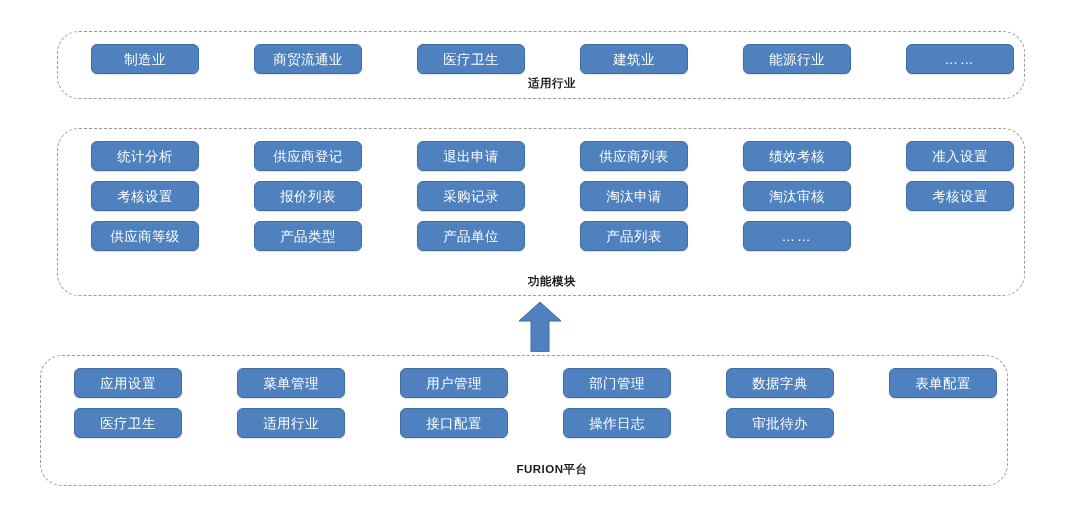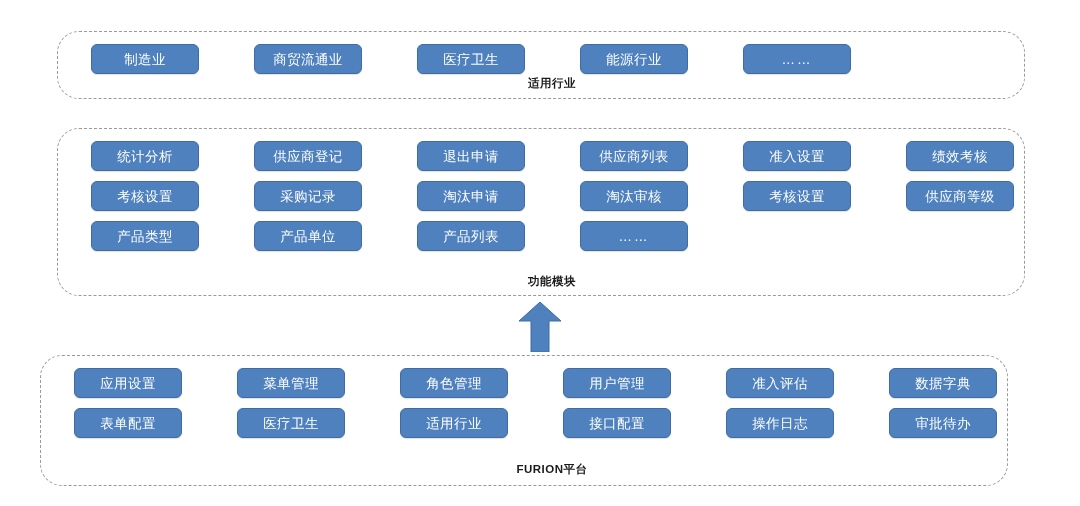--- a/index.html
+++ b/index.html
@@ -126,35 +126,37 @@
 </head>
 <body>
 
 <div id="diagram">
 
   <div class="section" id="section-industries">
     <div class="chip-grid" id="grid-industries">
         <div class="chip">制造业</div>
         <div class="chip">商贸流通业</div>
         <div class="chip">医疗卫生</div>
+        <div class="chip">建筑业</div>
         <div class="chip">能源行业</div>
         <div class="chip dots">……</div>
       </div>
   </div>
   <div class="section-label" id="label-industries">适用行业</div>
 
   <div class="section" id="section-modules">
     <div class="chip-grid" id="grid-modules">
         <div class="chip">统计分析</div>
         <div class="chip">供应商登记</div>
         <div class="chip">退出申请</div>
         <div class="chip">供应商列表</div>
+        <div class="chip">绩效考核</div>
         <div class="chip">准入设置</div>
-        <div class="chip">绩效考核</div>
         <div class="chip">考核设置</div>
+        <div class="chip">报价列表</div>
         <div class="chip">采购记录</div>
         <div class="chip">淘汰申请</div>
         <div class="chip">淘汰审核</div>
         <div class="chip">考核设置</div>
         <div class="chip">供应商等级</div>
         <div class="chip">产品类型</div>
         <div class="chip">产品单位</div>
         <div class="chip">产品列表</div>
         <div class="chip dots">……</div>
       </div>
@@ -167,23 +169,22 @@
     </svg>
   </div>
   <div id="support-arrow-wrap">
     <span id="support-arrow-text">支撑</span>
   </div>
 
   <div class="section" id="section-platform">
     <div class="chip-grid" id="grid-platform">
         <div class="chip">应用设置</div>
         <div class="chip">菜单管理</div>
-        <div class="chip">角色管理</div>
         <div class="chip">用户管理</div>
-        <div class="chip">准入评估</div>
+        <div class="chip">部门管理</div>
         <div class="chip">数据字典</div>
         <div class="chip">表单配置</div>
         <div class="chip">医疗卫生</div>
         <div class="chip">适用行业</div>
         <div class="chip">接口配置</div>
         <div class="chip">操作日志</div>
         <div class="chip">审批待办</div>
       </div>
   </div>
   <div class="section-label" id="label-platform">FURION平台</div>

